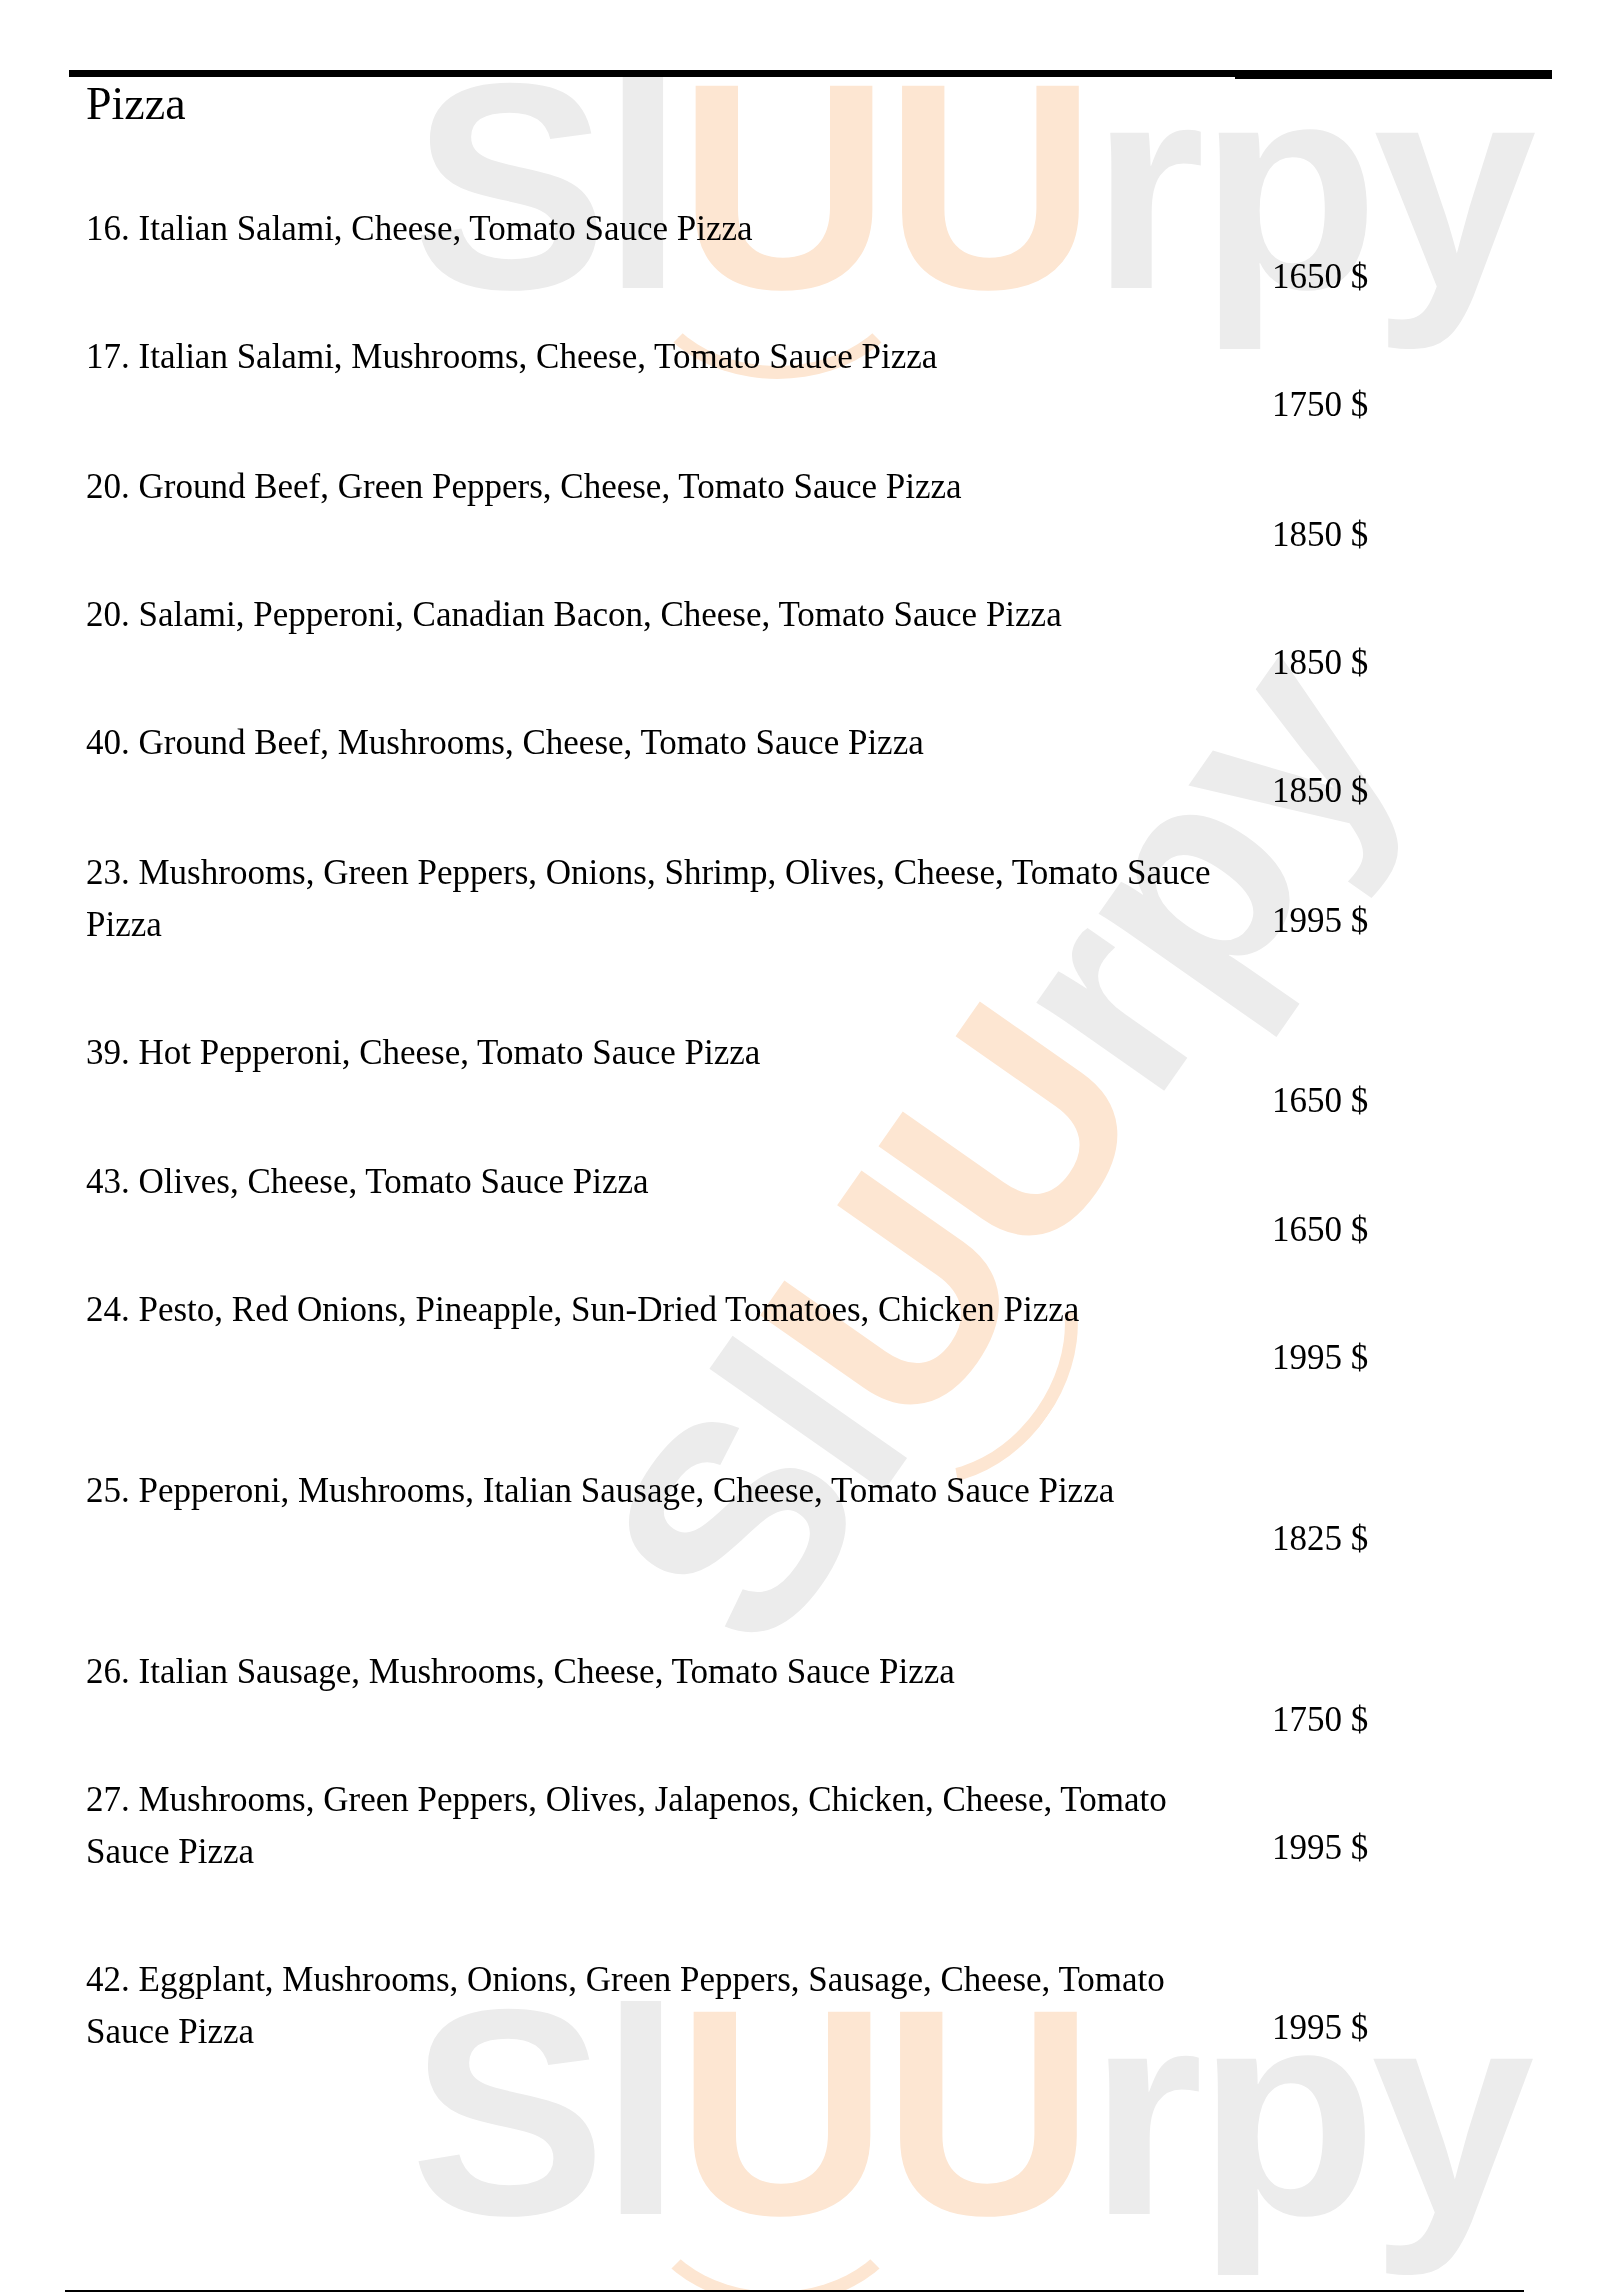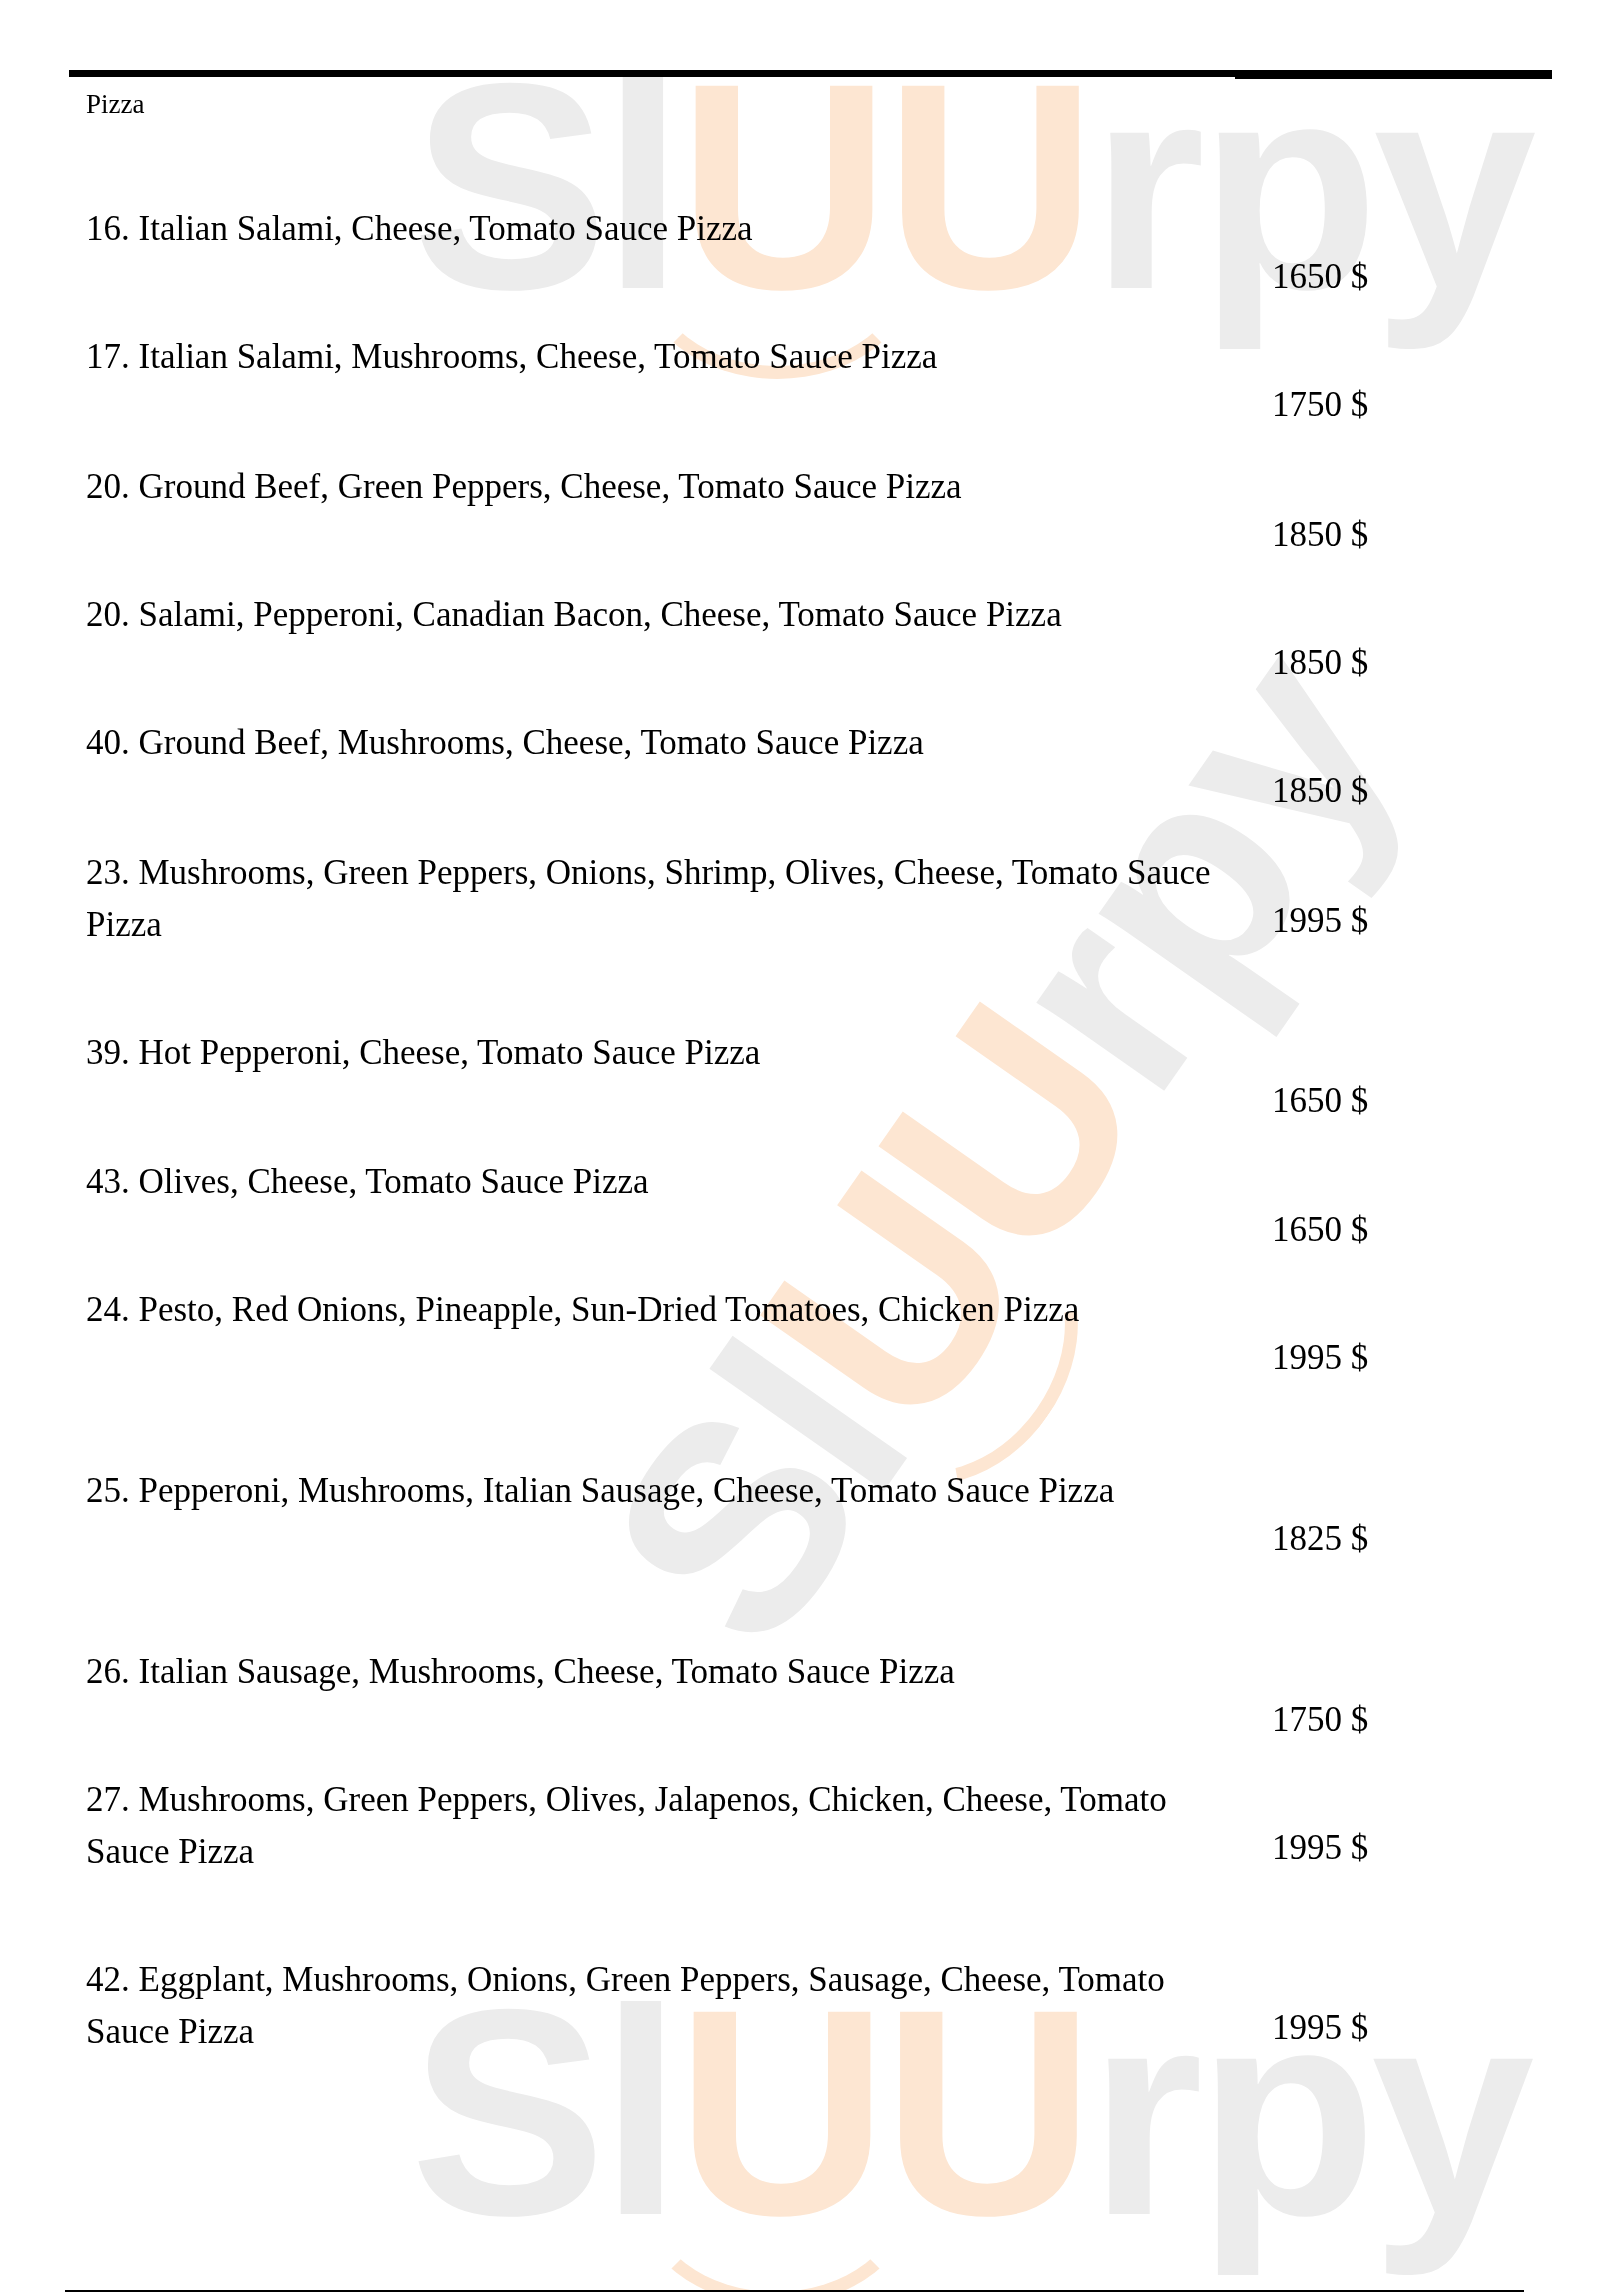--- a/index.html
+++ b/index.html
@@ -67,21 +67,21 @@
       width: 1459px; height: 2.9px;
       background: #000;
       z-index: 2;
     }
 
     
     .menu-text {
       position: absolute;
       left: 86px;
       width: 1157px;
-      font-size: 27px;
+      font-size: 46px;
       line-height: 52px;
       z-index: 3;
     }
     .menu-row {
       position: absolute;
       left: 86px;
       width: 1451px;
       font-size: 35px;
       line-height: 52px;
       z-index: 3;

